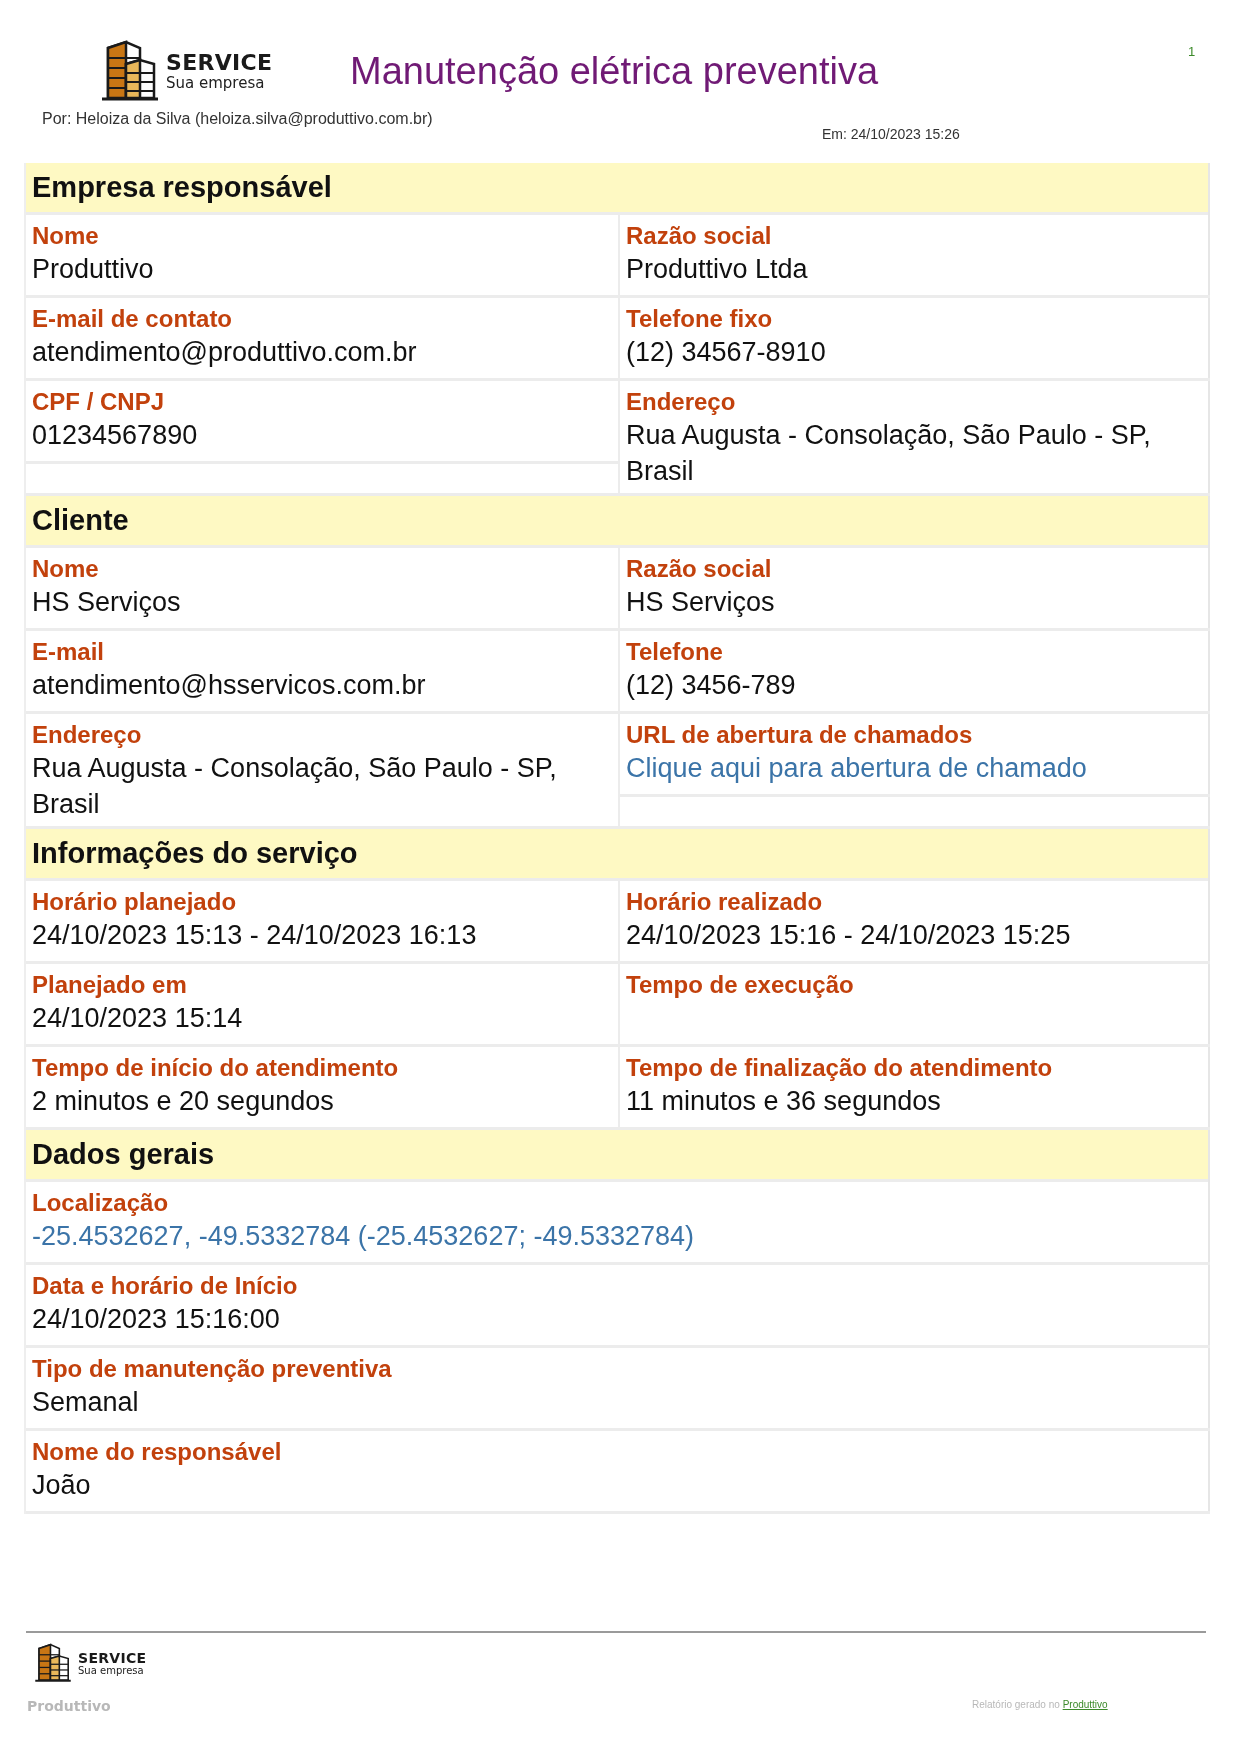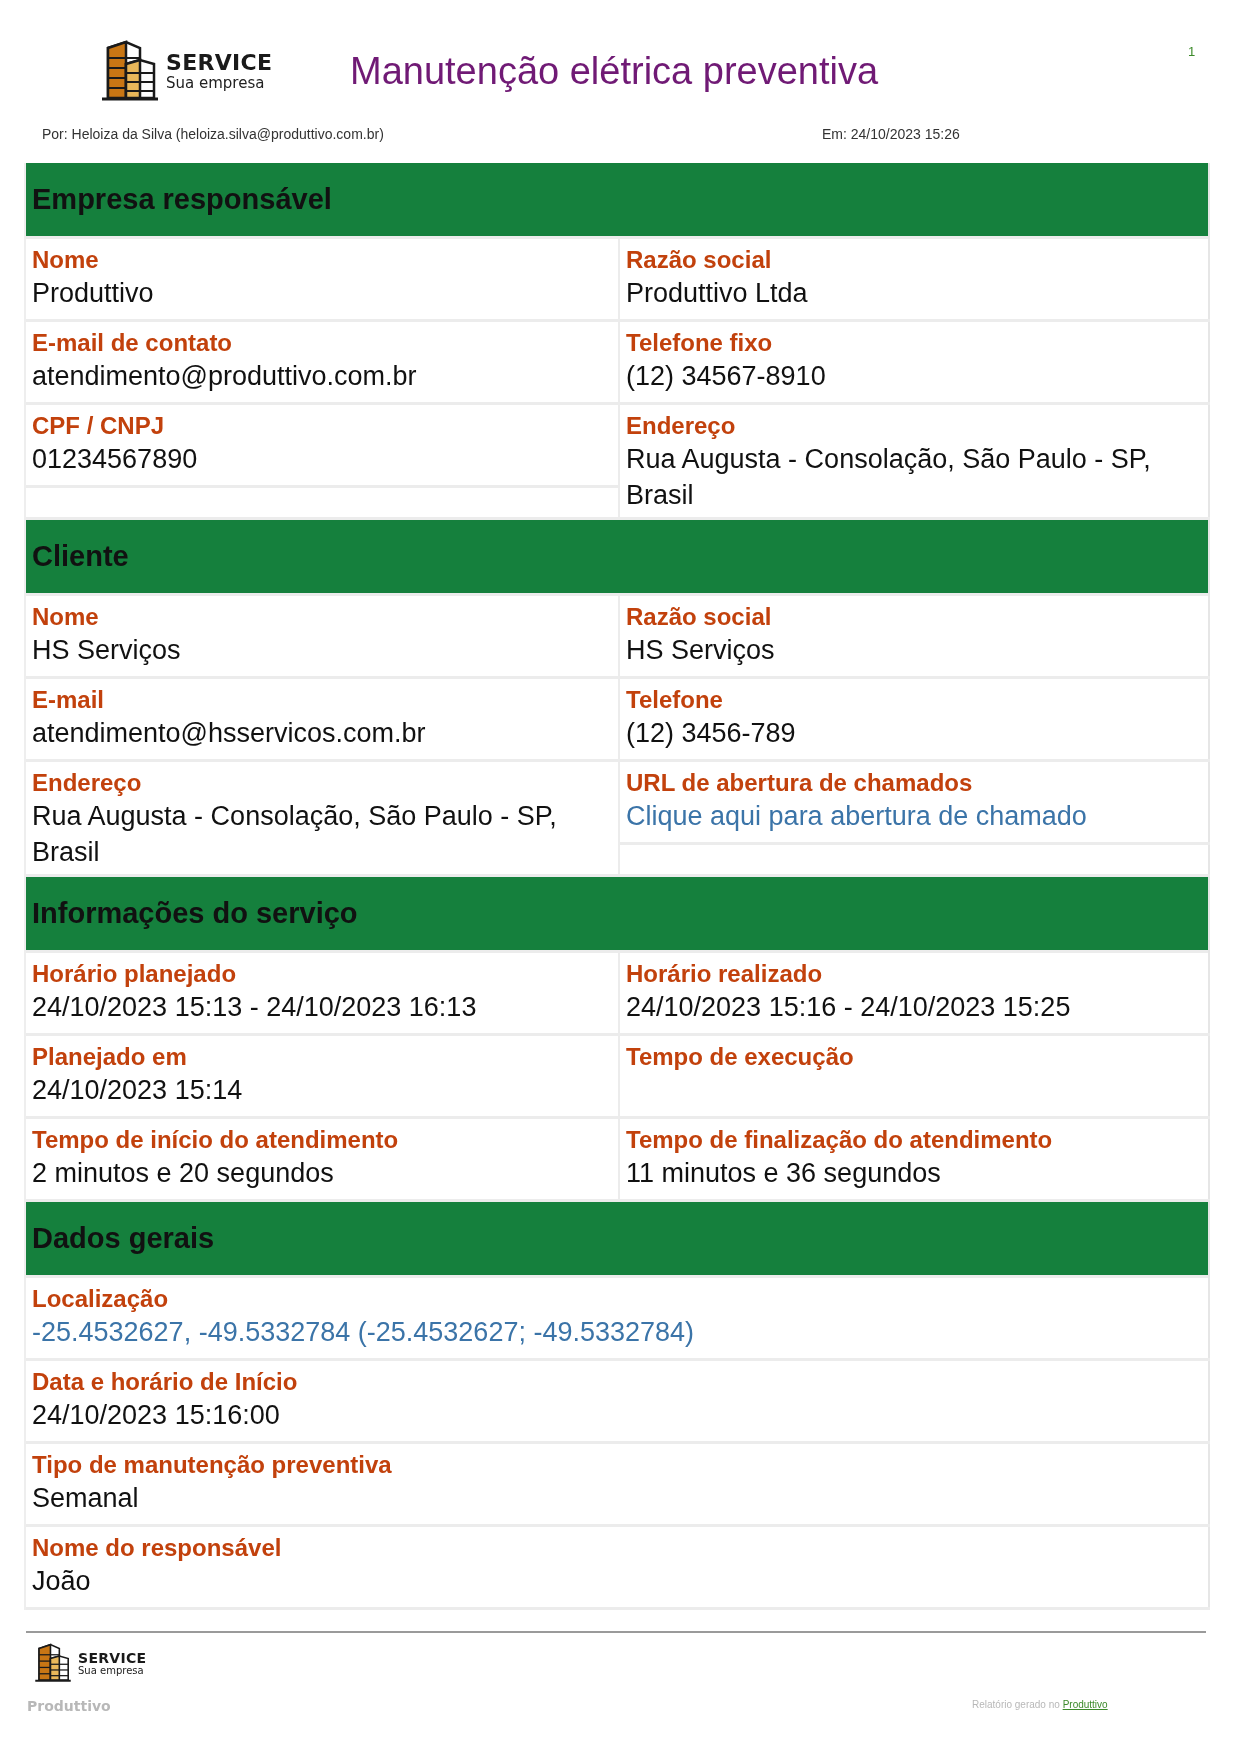--- a/index.html
+++ b/index.html
@@ -7,25 +7,25 @@
   body { font-family: "Liberation Sans", "DejaVu Sans", sans-serif; color: #111; position: relative; }
 
   .header { position: absolute; left: 0; top: 0; width: 1240px; height: 160px; }
   .logo { position: absolute; left: 100px; top: 40px; display: flex; align-items: center; }
   .logo svg { width: 60px; height: 62px; }
   .logo-text { margin-left: 6px; line-height: 1; }
   .logo-title { font-family: "DejaVu Sans", sans-serif; font-weight: bold; font-size: 22px; color: #1a1a1a; letter-spacing: 0.3px; }
   .logo-sub { font-family: "DejaVu Sans", sans-serif; font-size: 15px; color: #222; margin-top: 2px; }
   .doc-title { position: absolute; left: 350px; top: 50px; font-size: 38px; color: #701a75; font-weight: normal; }
   .page-num { position: absolute; left: 1188px; top: 44px; font-size: 13px; color: #3c8a2a; }
-  .meta-by { position: absolute; left: 42px; top: 126px; font-size: 14px; color: #333; }
+  .meta-by { position: absolute; left: 42px; top: 110px; font-size: 16px; color: #333; }
   .meta-at { position: absolute; left: 822px; top: 126px; font-size: 14px; color: #333; }
 
   .report { position: absolute; left: 24px; top: 163px; width: 1186px; border-right: 2px solid #e6e6e6; border-left: 2px solid #eeeeee; }
-  .section-head { background: #15803d; height: 76px; display: flex; align-items: center; padding-left: 6px; border-bottom: 3px solid #ececec; }
+  .section-head { background: #fef9c3; height: 52px; display: flex; align-items: center; padding-left: 6px; border-bottom: 3px solid #ececec; }
   .section-head h2 { font-size: 29px; font-weight: bold; color: #111; }
   .grid { display: grid; grid-template-columns: 592px 592px; }
   .cell { padding: 6px 6px 4px 6px; border-bottom: 3px solid #ececec; min-height: 83px; }
   .cell.right { border-left: 2px solid #ececec; }
   .cell.full { grid-column: 1 / span 2; }
   .label { font-size: 24px; font-weight: bold; line-height: 30px; color: #c2410c; }
   .value { font-size: 27px; line-height: 36px; color: #111; }
   .link { color: #3b74a8; }
   .filler { border-bottom: 3px solid #ececec; }
 

